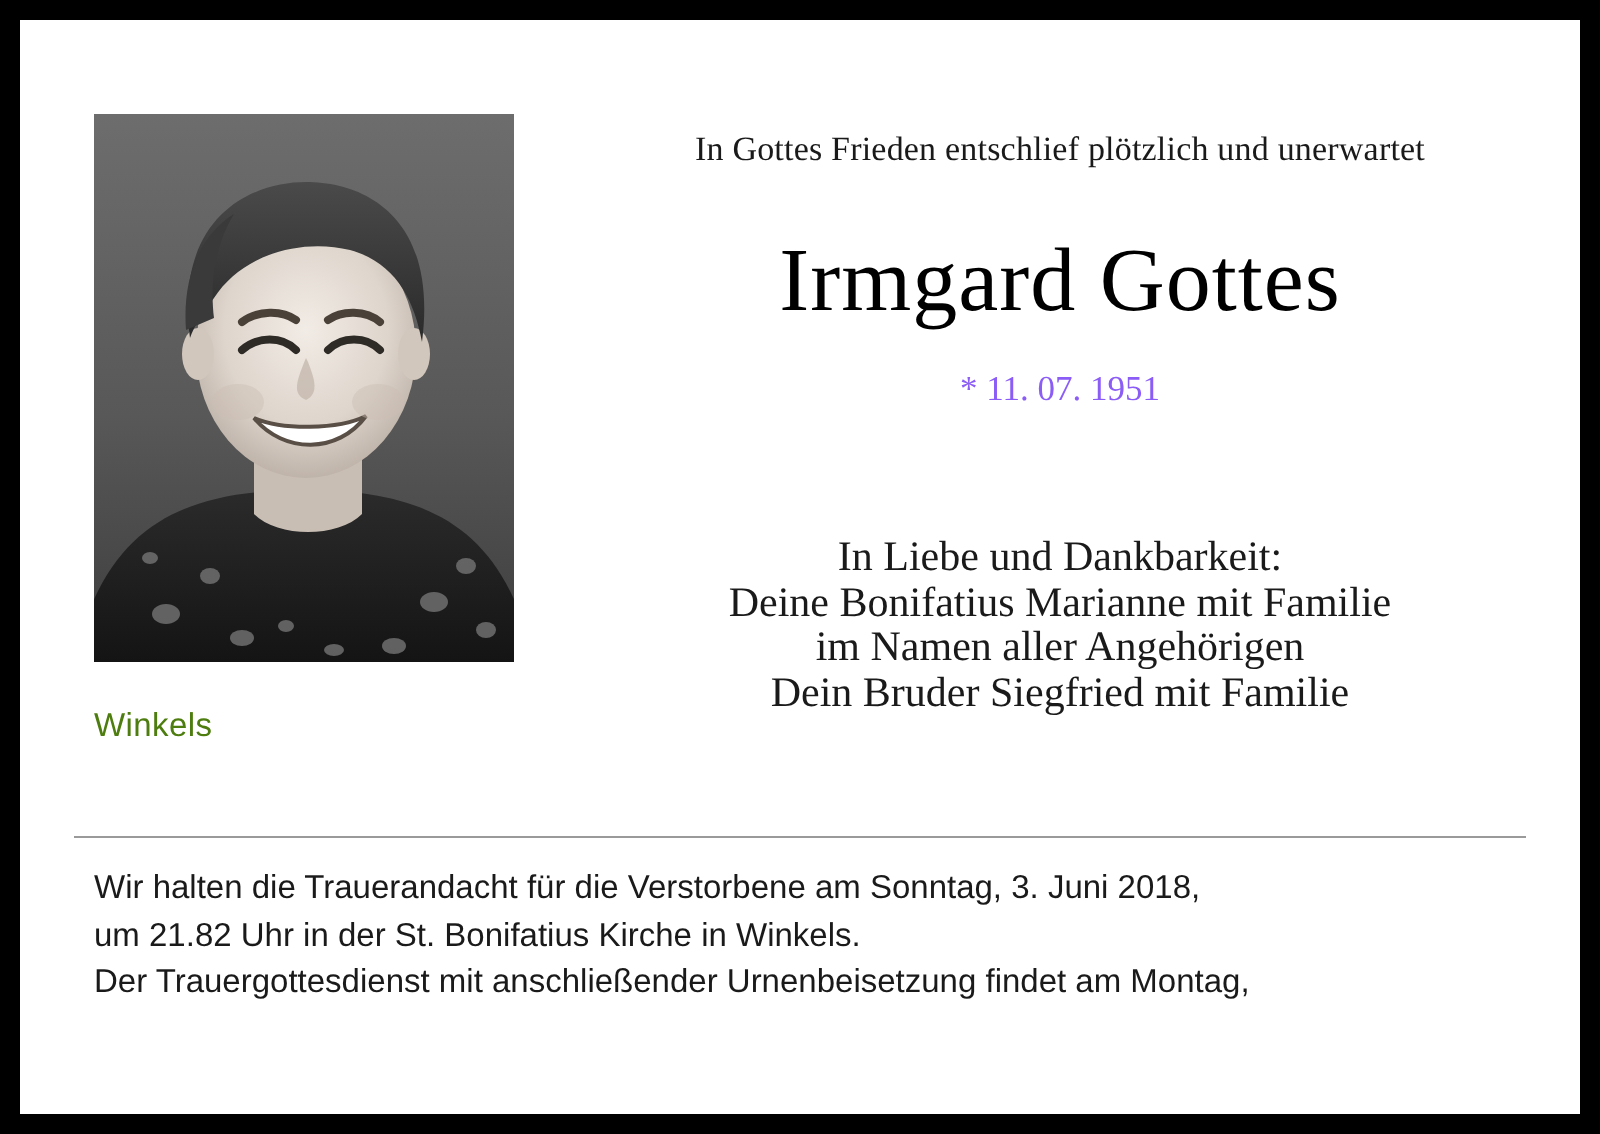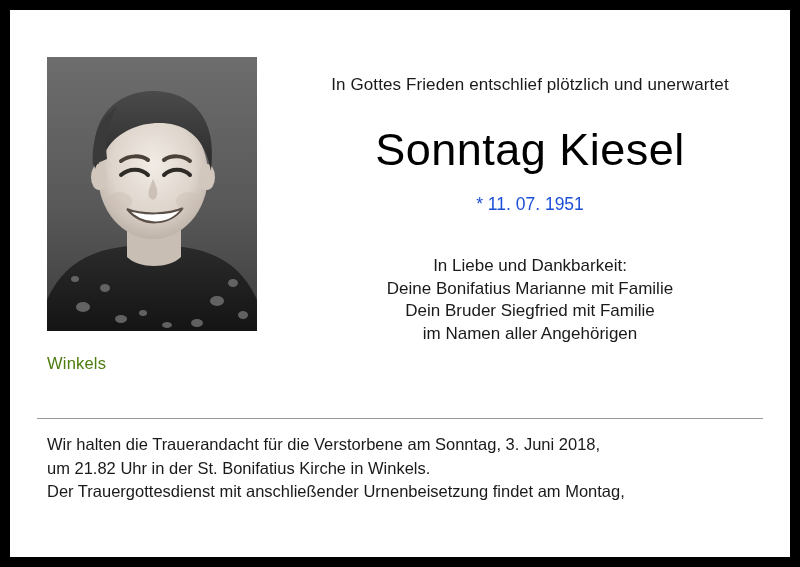--- a/index.html
+++ b/index.html
@@ -55,55 +55,56 @@
     top: 344px;
     font-size: 16.5px;
     letter-spacing: 0.2px;
     color: #4d7c0f;
   }
 
   
   .rightcol {
     position: absolute;
     left: 270px;
-    top: 57px;
+    top: 47px;
     width: 500px;
     text-align: center;
+    font-family: Liberation Serif, serif;
   }
 
   .lead {
     font-size: 17px;
     color: #1a1a1a;
     letter-spacing: 0.1px;
     margin-top: 8px;
   }
 
   .name {
     font-size: 45px;
     letter-spacing: 0.5px;
     color: #000000;
     margin-top: 29px;
     white-space: nowrap;
   }
 
   .dates {
     margin-top: 18px;
     font-size: 17.5px;
-    color: #1d4ed8;
+    color: #8b5cf6;
     display: flex;
     justify-content: center;
     gap: 76px;
   }
   .dates .date-item {
     white-space: nowrap;
   }
 
   .family {
-    margin-top: 40px;
-    font-size: 17px;
+    margin-top: 62px;
+    font-size: 21px;
     line-height: 22.5px;
     color: #1a1a1a;
   }
   .family .fl {
     white-space: nowrap;
   }
 
   
   .divider {
     position: absolute;
@@ -195,29 +196,29 @@
 
         <ellipse cx="72" cy="144" rx="13" ry="9" fill="#cbbfb4" opacity="0.45"></ellipse>
         <ellipse cx="142" cy="144" rx="13" ry="9" fill="#cbbfb4" opacity="0.45"></ellipse>
       </svg>
     </div>
 
     <div class="place">Winkels</div>
 
     <div class="rightcol">
       <div class="lead">In Gottes Frieden entschlief plötzlich und unerwartet</div>
-      <div class="name">Sonntag Kiesel</div>
+      <div class="name">Irmgard Gottes</div>
       <div class="dates">
         <span class="date-item">* 11. 07. 1951</span>
       </div>
       <div class="family">
         <div class="fl">In Liebe und Dankbarkeit:</div>
         <div class="fl">Deine Bonifatius Marianne mit Familie</div>
+        <div class="fl">im Namen aller Angehörigen</div>
         <div class="fl">Dein Bruder Siegfried mit Familie</div>
-        <div class="fl">im Namen aller Angehörigen</div>
       </div>
     </div>
 
     <div class="divider"></div>
 
     <div class="footer">
       <div class="fline">Wir halten die Trauerandacht für die Verstorbene am Sonntag, 3. Juni 2018,</div>
       <div class="fline">um 21.82 Uhr in der St. Bonifatius Kirche in Winkels.</div>
       <div class="fline">Der Trauergottesdienst mit anschließender Urnenbeisetzung findet am Montag,</div>
     </div>

